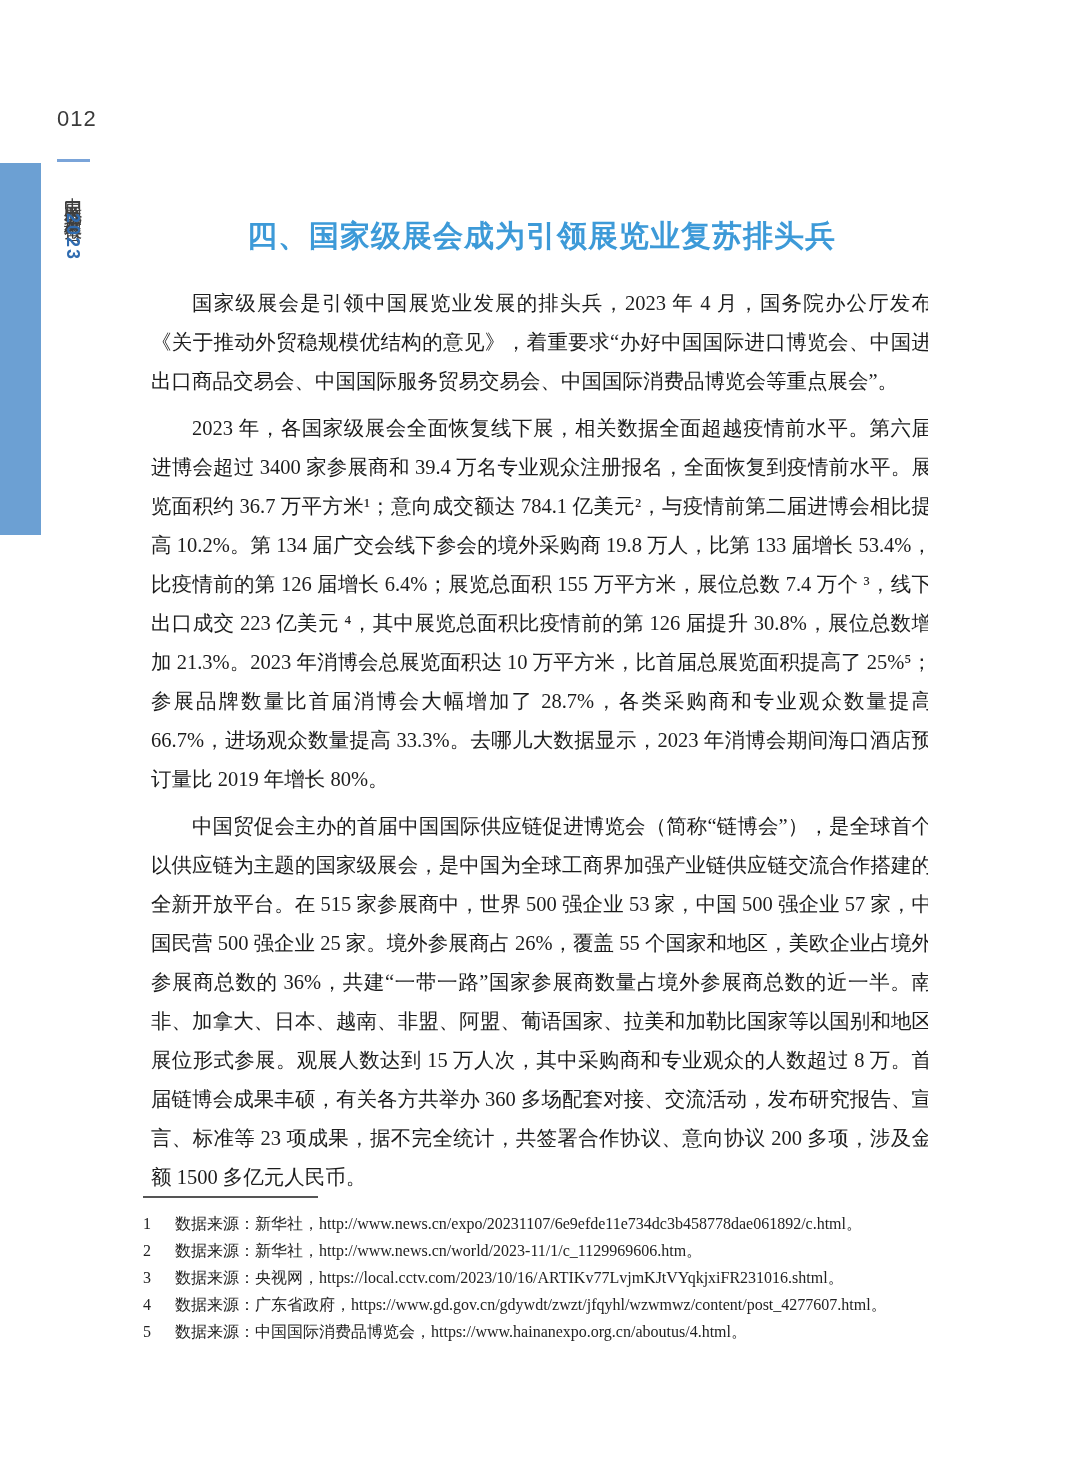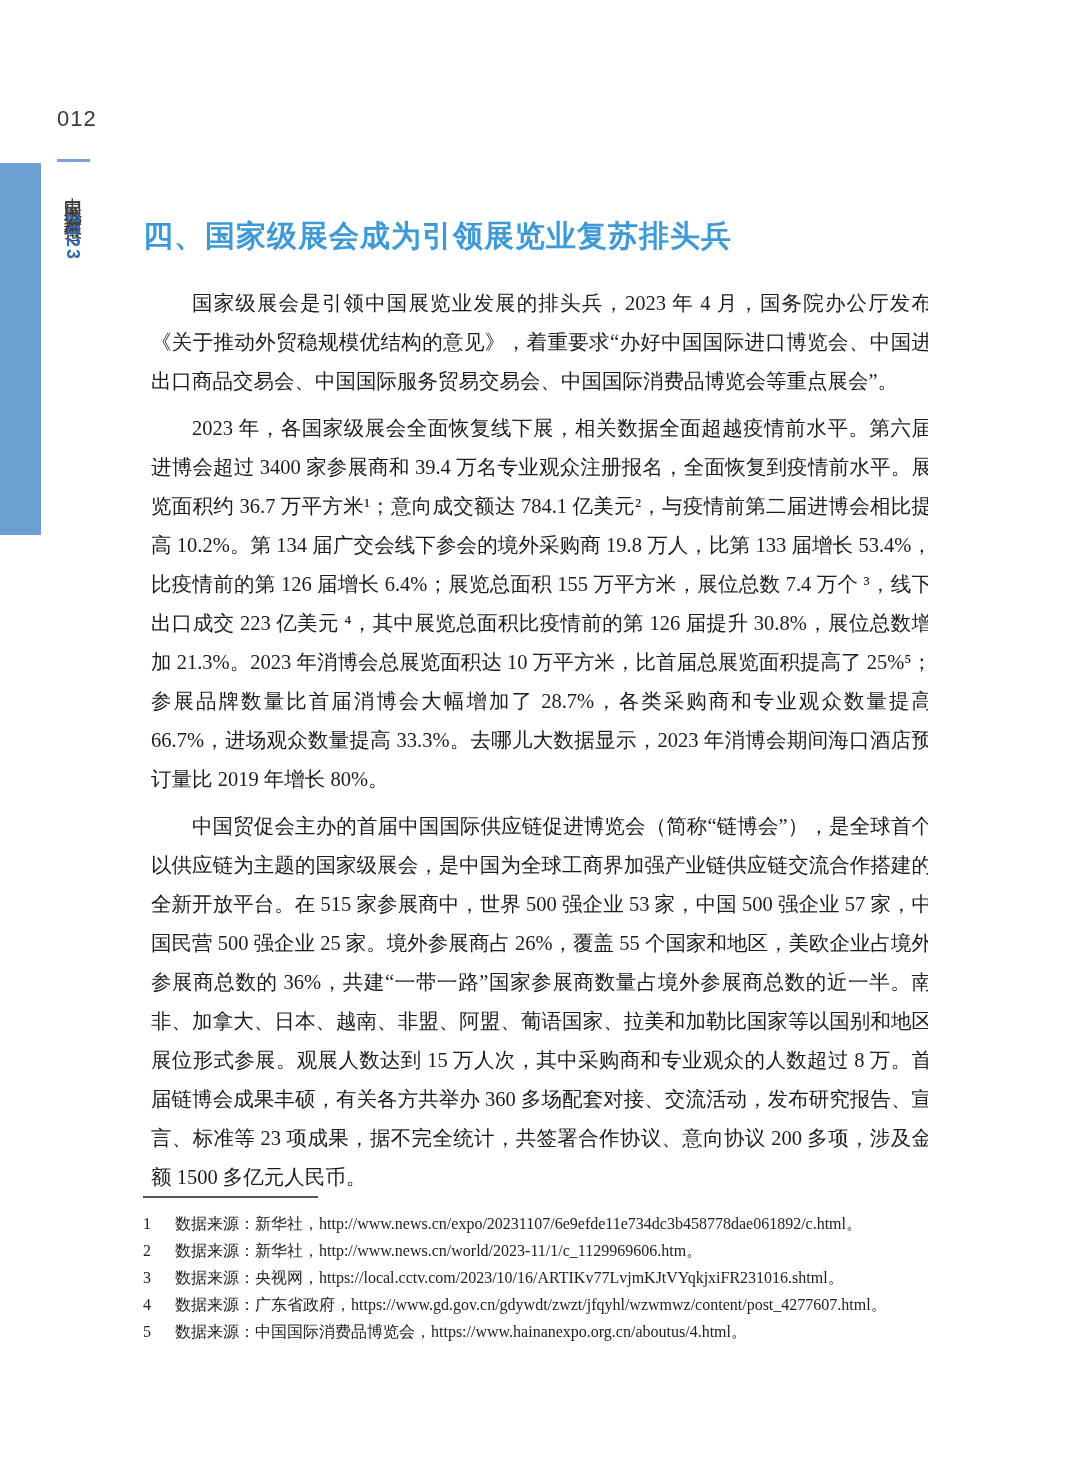--- a/index.html
+++ b/index.html
@@ -44,21 +44,21 @@
 
   
   .main {
     position:absolute; left:143px; top:216px; width:797px;
   }
   .section-heading {
     margin:0 0 28px 0;
     font-family:"Liberation Sans","DejaVu Sans",sans-serif;
     font-weight:bold;
     font-size:30px; line-height:40px;
-    color:#3D9AD8; letter-spacing:1px;
+    color:#3D9AD8; letter-spacing:1px;text-align:center;
   }
   .body-para {
     margin:8px;
     font-size:20.5px; line-height:39px;
     text-align:justify; text-justify:inter-ideograph;
     text-indent:2em;
     color:#1c1c1c;
   }
 
   

